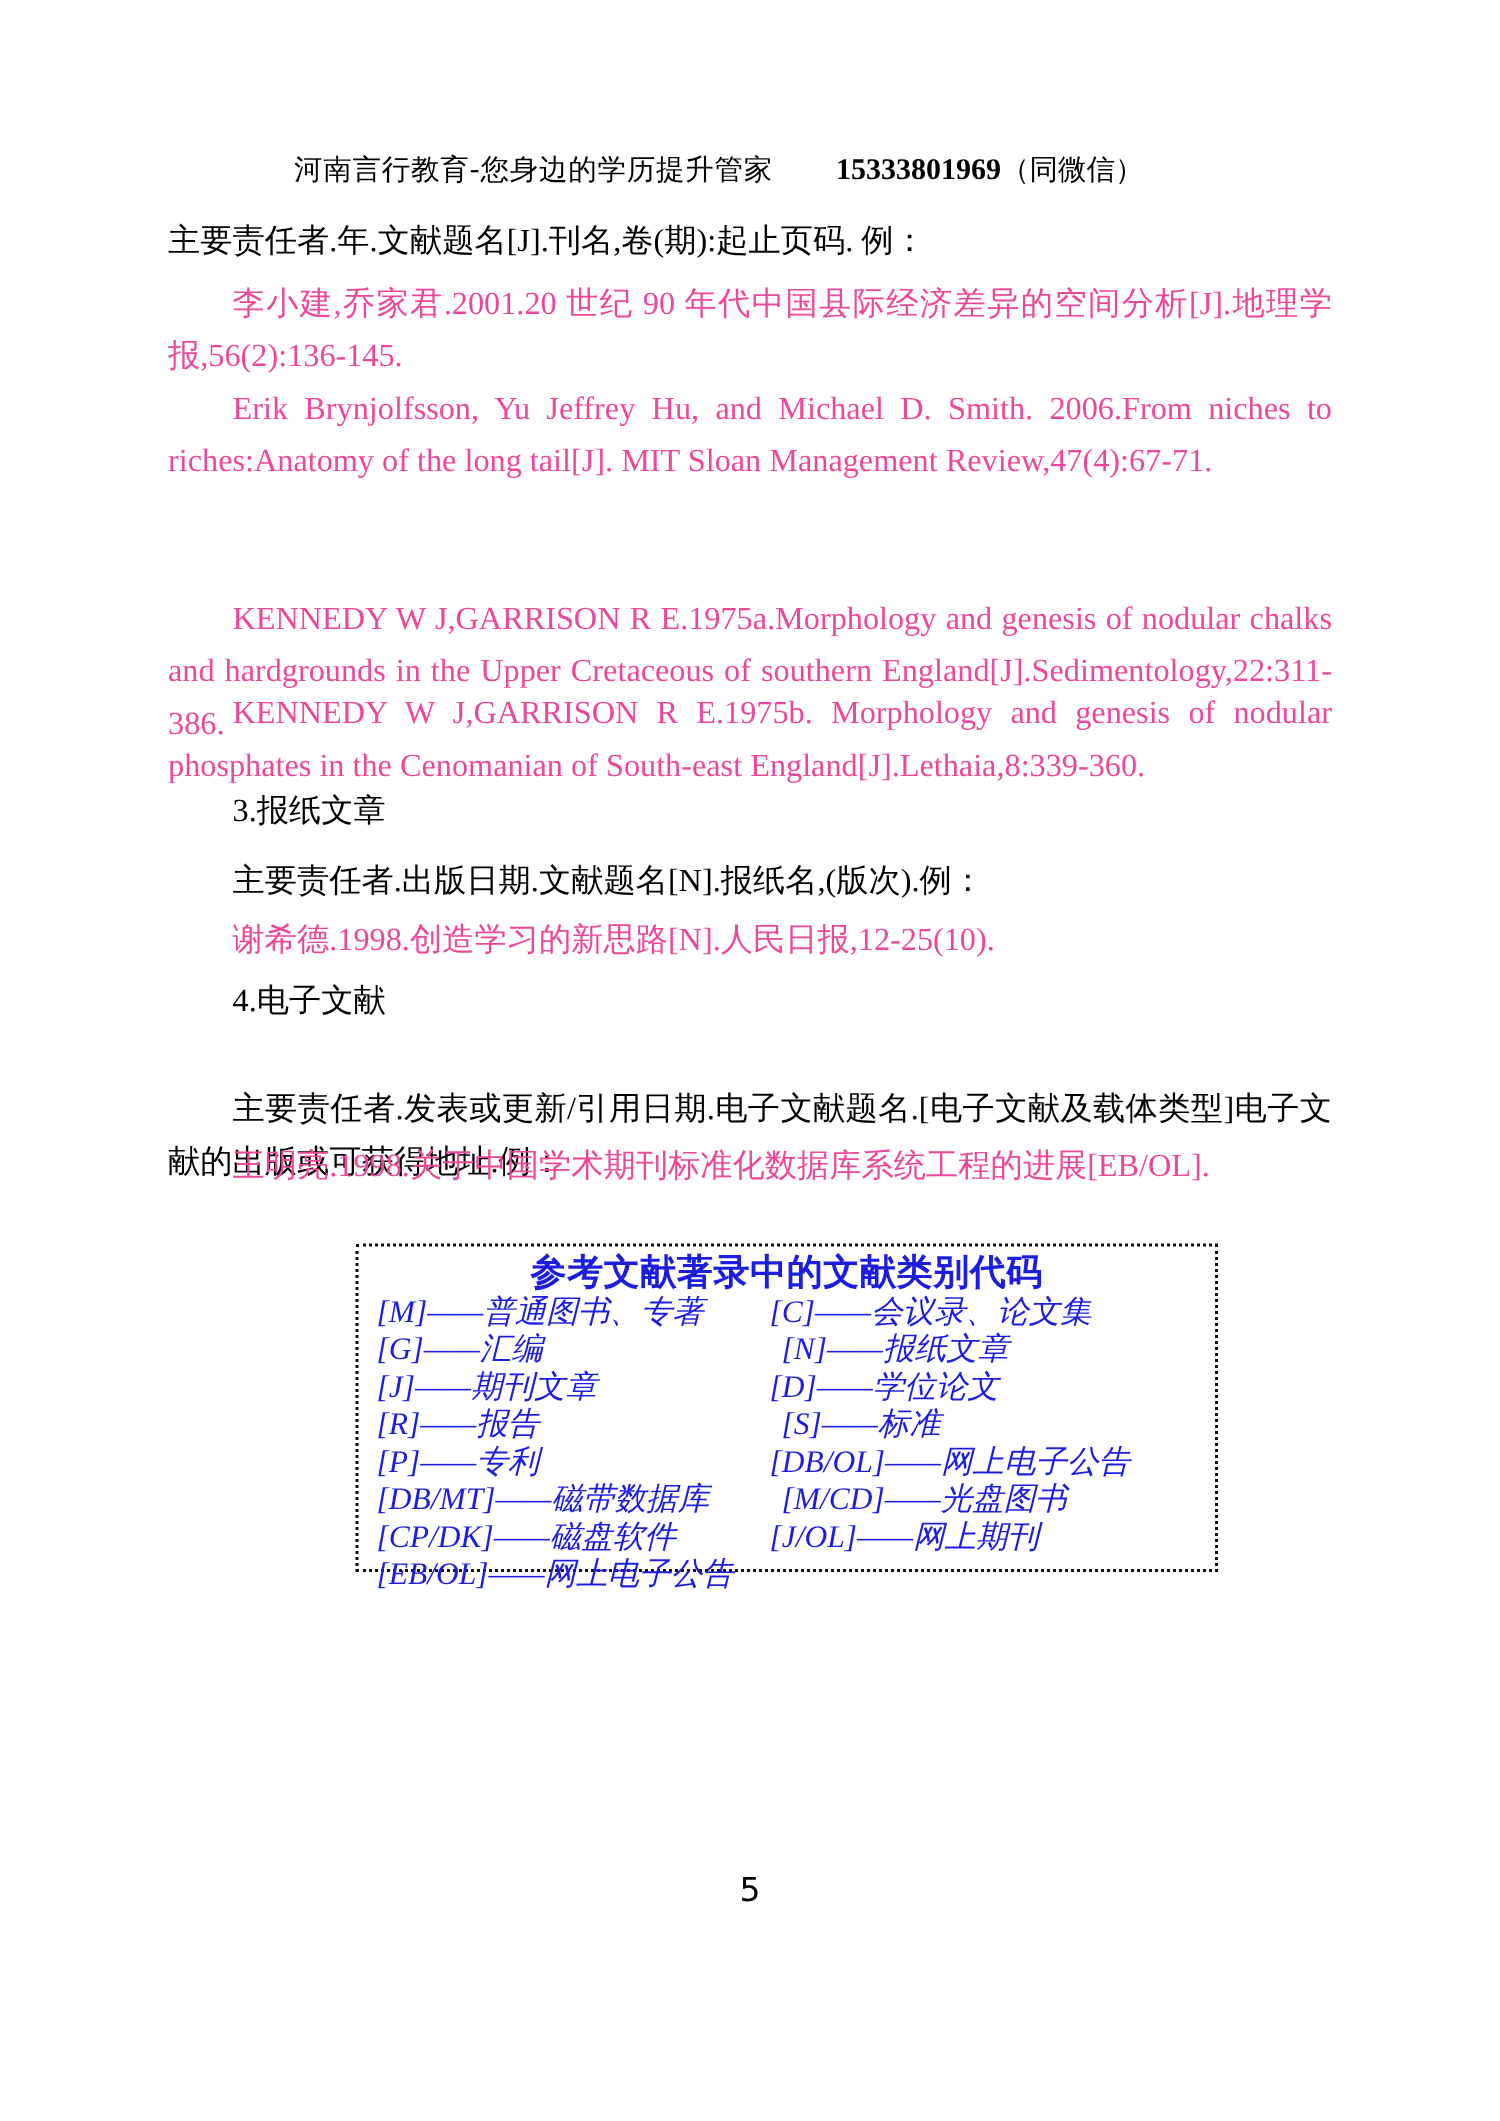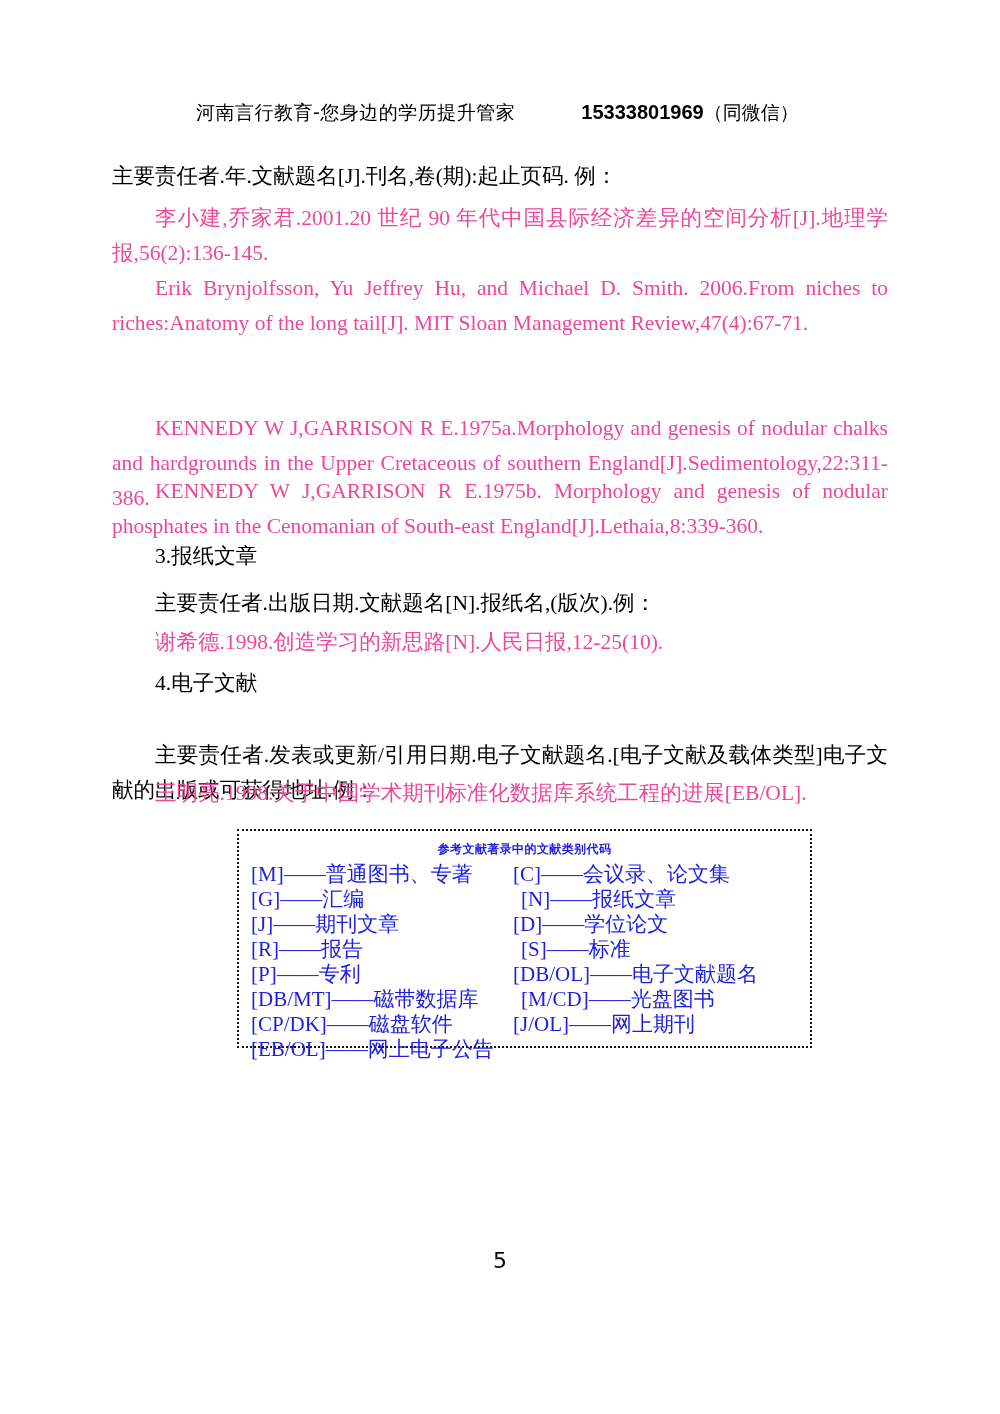--- a/index.html
+++ b/index.html
@@ -33,40 +33,39 @@
   .header-brand {
     display: inline-block;
     font-family: "DejaVu Sans", "Liberation Sans", sans-serif;
     font-size: 19px;
     letter-spacing: .5px;
     margin-left: 84px;
     vertical-align: top;
   }
   .header-phone {
     display: inline-block;
-    font-family: Liberation Sans, sans-serif;
+    font-family: Liberation Serif, serif;
     font-size: 20px;
     font-weight: 700;
-    margin-left: 62px;
+    margin-left: 38px;
     vertical-align: top;
   }
   .header-phone-note {
     font-weight: 400;
     font-size: 19px;
   }
 
   
   .para {
     position: absolute;
     left: 112px;
     width: 776px;
     font-size: 21.5px;
     line-height: 35px;
     text-align: justify;
-    margin-top: 16px;
   }
   .para.blue { color: #ec4899; }
   .para.indent { text-indent: 43px; }
   .para.nowrap { white-space: nowrap; }
 
   .latin {
     font-family: "Liberation Serif", "DejaVu Serif", serif;
   }
 
   
@@ -77,37 +76,38 @@
     width: 575px;
     height: 219px;
     border: 2px dotted #111111;
     box-sizing: border-box;
     background: #ffffff;
   }
   .code-box-title {
     text-align: center;
     color: #1d1de0;
     font-weight: 700;
-    font-size: 12px;
+    font-size: 24px;
     line-height: 24px;
     margin-top: 6px;
     letter-spacing: .4px;
   }
   .code-rows {
     margin-top: 1px;
     padding-left: 12px;
   }
   .code-row {
     display: block;
     position: relative;
     height: 25px;
     line-height: 25px;
     color: #1d1de0;
     font-size: 21px;
     white-space: nowrap;
+    font-style: italic;
   }
   .code-cell {
     position: absolute;
     top: 0;
     color: #1d1de0;
   }
   .code-cell.left  { left: 0px; }
   .code-cell.right { left: 262px; }
   .code-cell.right.shift { left: 270px; text-align: center; }
 
@@ -173,21 +173,21 @@
       <div class="code-row">
         <span class="code-cell left">[J]——期刊文章</span>
         <span class="code-cell right">[D]——学位论文</span>
       </div>
       <div class="code-row">
         <span class="code-cell left">[R]——报告</span>
         <span class="code-cell right shift">[S]——标准</span>
       </div>
       <div class="code-row">
         <span class="code-cell left">[P]——专利</span>
-        <span class="code-cell right">[DB/OL]——电子文献题名</span>
+        <span class="code-cell right">[DB/OL]——网上电子公告</span>
       </div>
       <div class="code-row">
         <span class="code-cell left">[DB/MT]——磁带数据库</span>
         <span class="code-cell right shift">[M/CD]——光盘图书</span>
       </div>
       <div class="code-row">
         <span class="code-cell left">[CP/DK]——磁盘软件</span>
         <span class="code-cell right">[J/OL]——网上期刊</span>
       </div>
       <div class="code-row">

